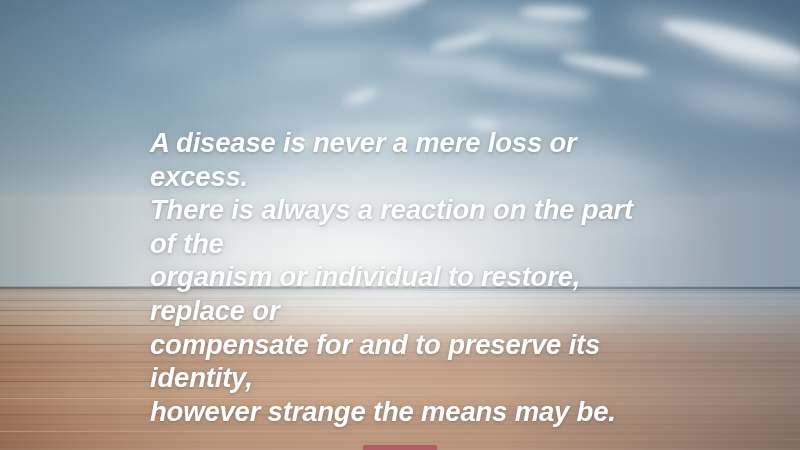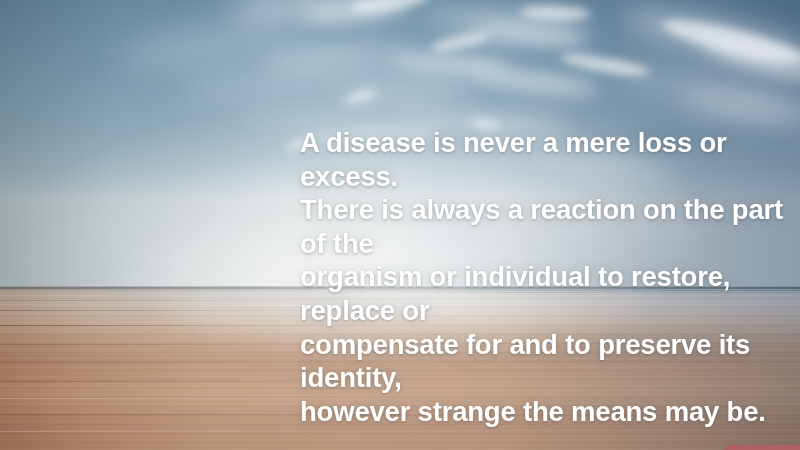--- a/index.html
+++ b/index.html
@@ -168,21 +168,22 @@
       rgba(0,0,0,0.20) 100%);
     pointer-events: none;
   }
 
   
   .content {
     position: absolute;
     inset: 0;
     display: flex;
     flex-direction: column;
-    align-items: flex-end;
+    align-items: center;
+    font-style: italic;
   }
 
   .quote {
     width: 500px;
     margin-top: 126px;
     color: #ffffff;
     font-size: 27.5px;
     line-height: 33.6px;
     font-weight: bold;
     letter-spacing: -0.2px;

